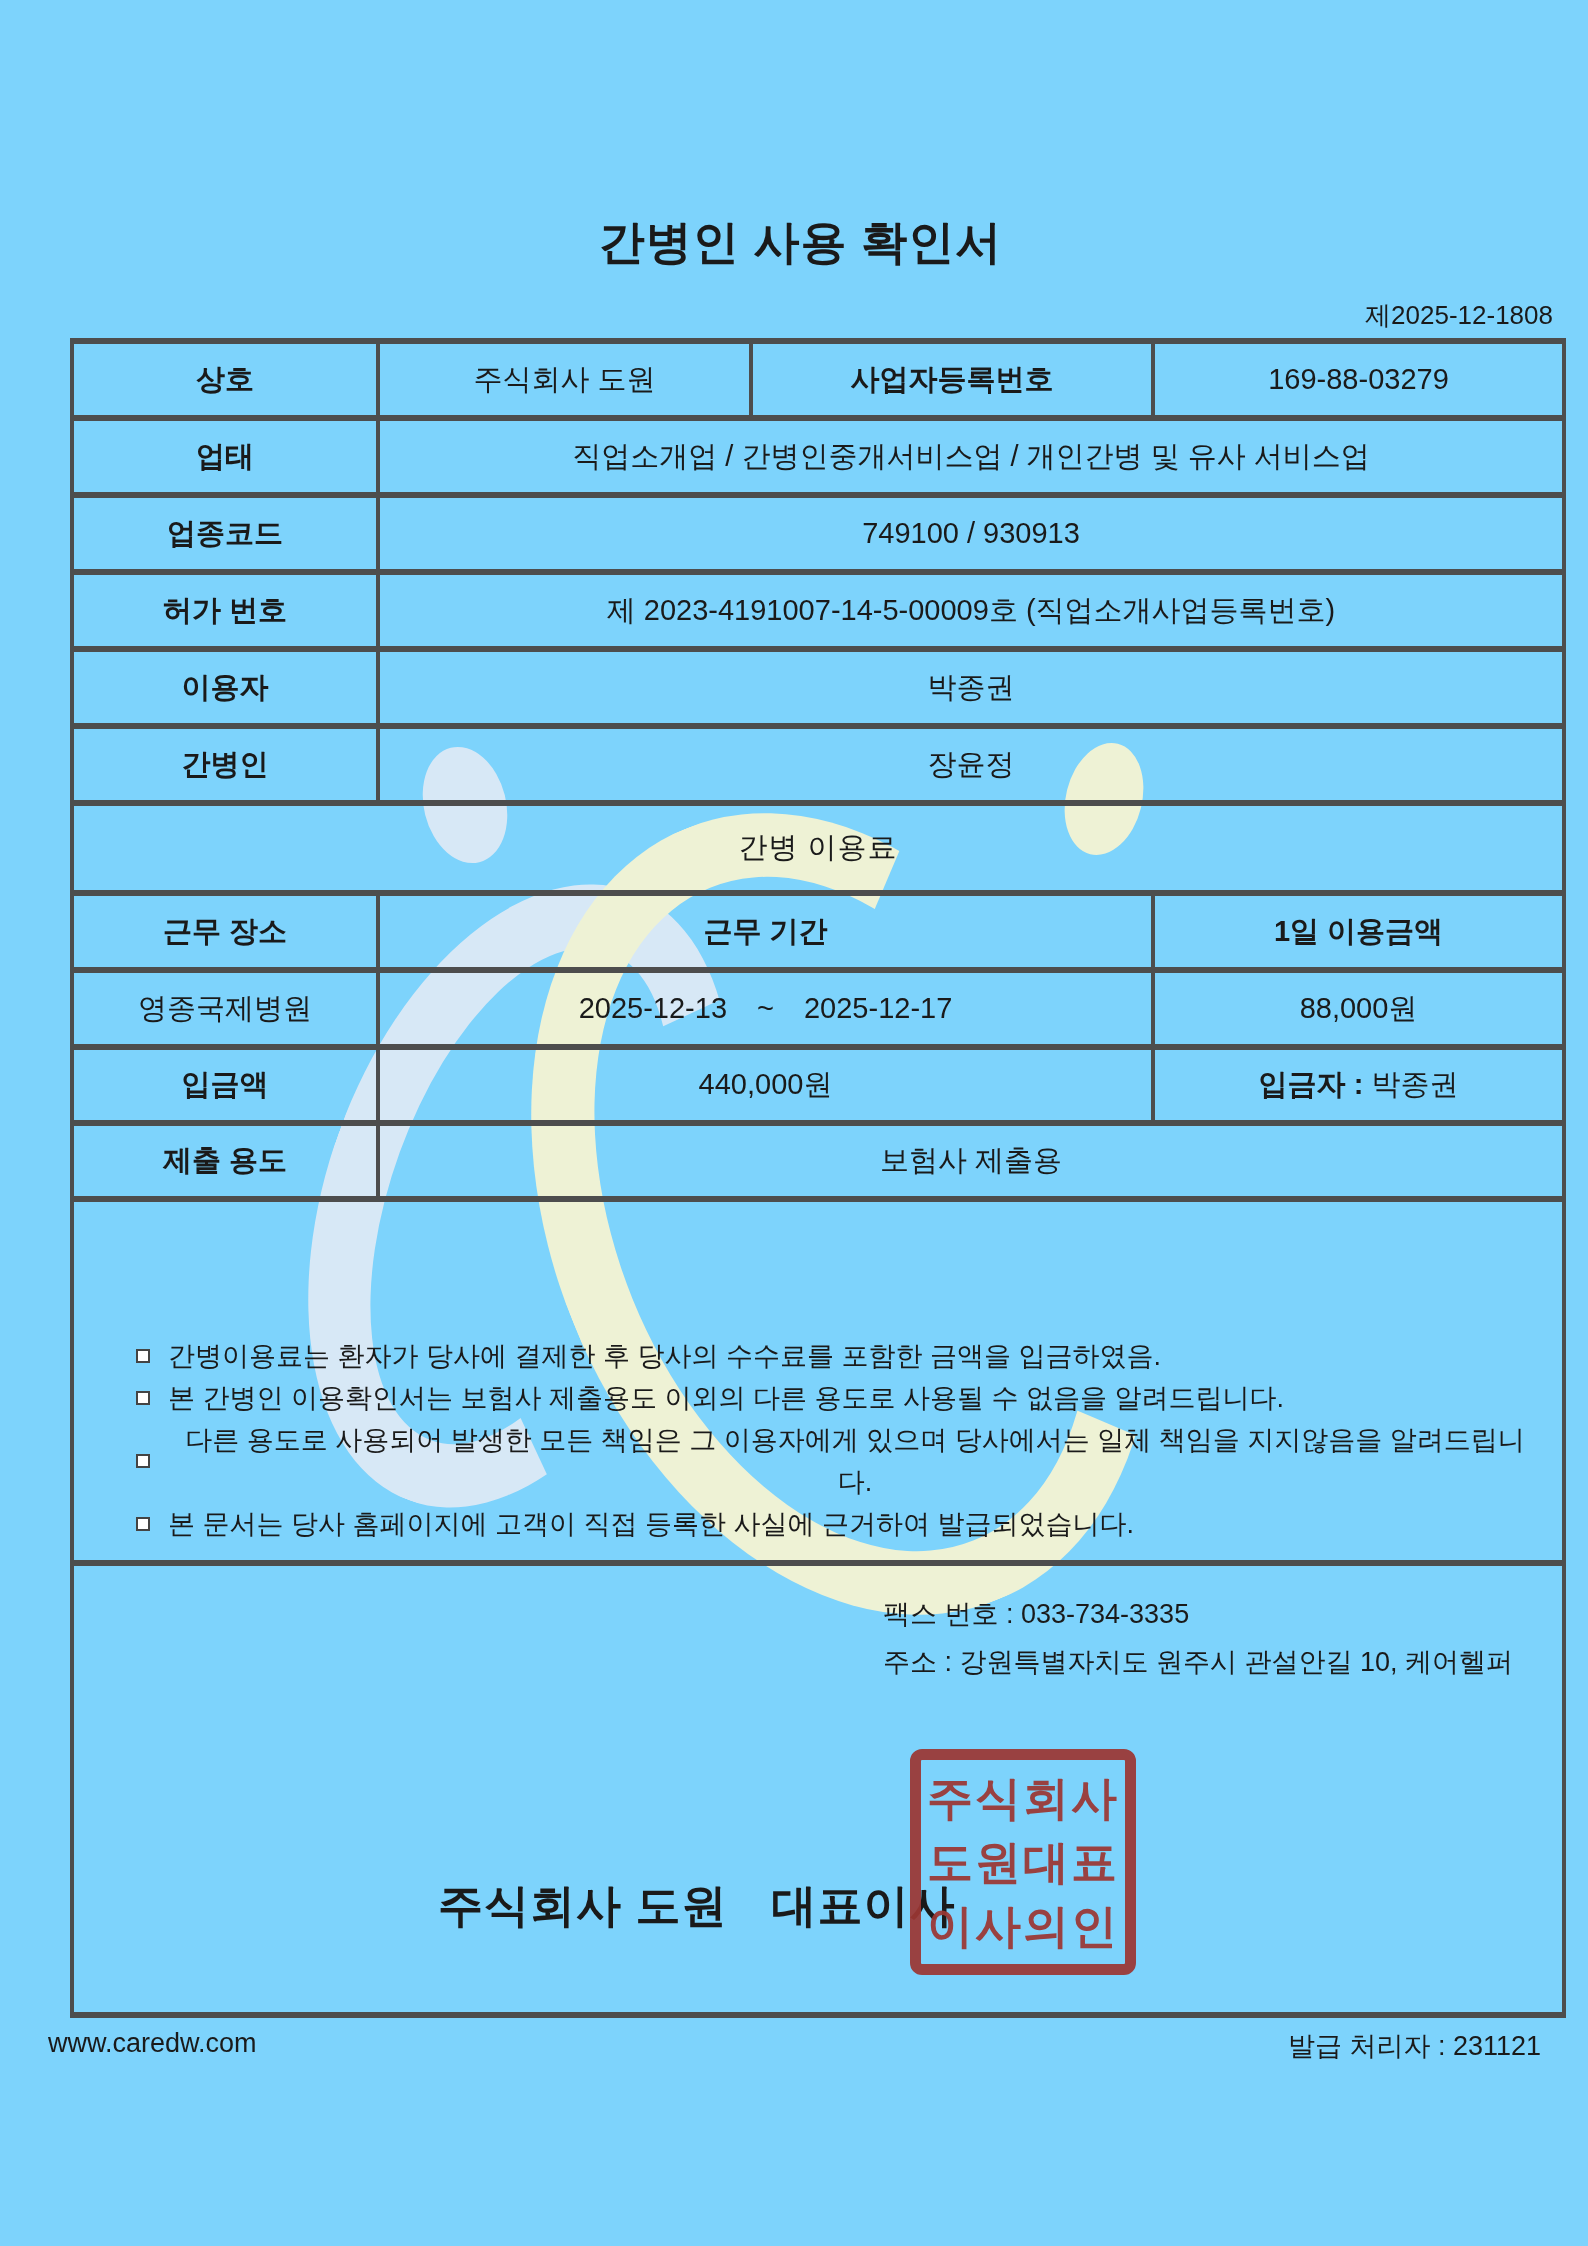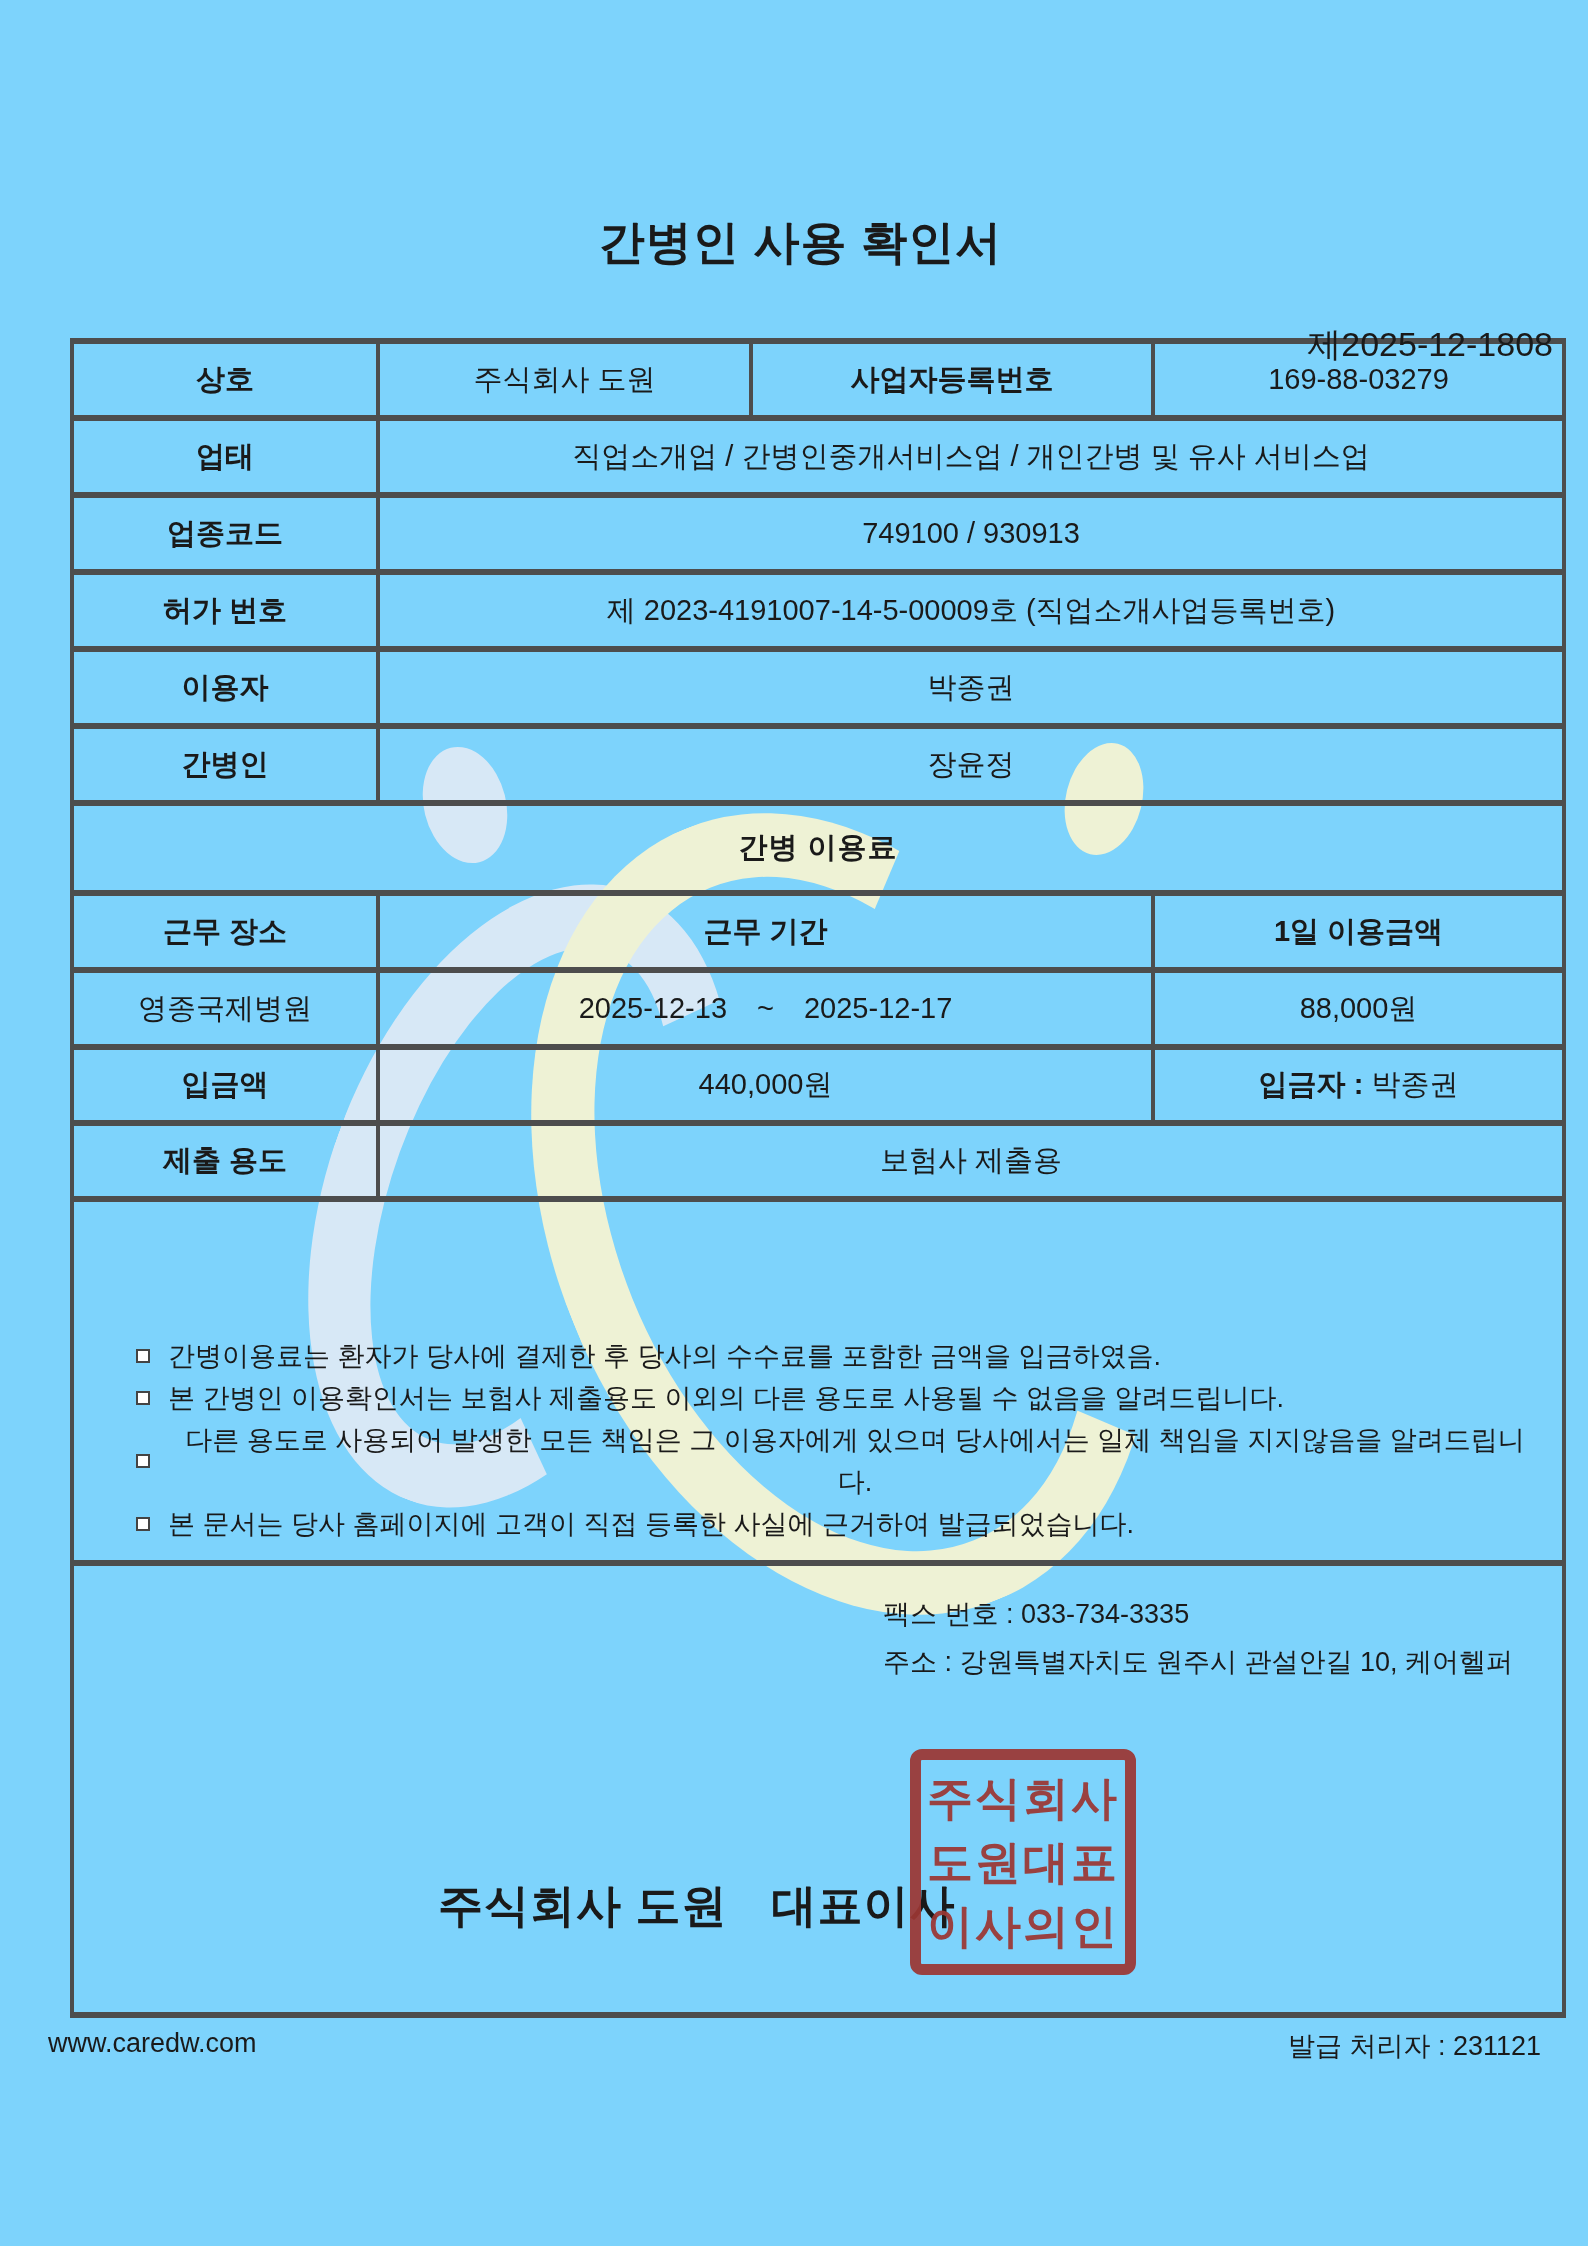--- a/index.html
+++ b/index.html
@@ -17,30 +17,30 @@
     border:64px solid #d7e8f6;border-right-color:transparent;transform:rotate(20deg);
     box-sizing:border-box;}
   .wm-green-head{left:1066px;top:742px;width:76px;height:114px;border-radius:50%;
     background:#eef2d5;transform:rotate(14deg);}
   .wm-green-c{left:552px;top:798px;width:580px;height:832px;border-radius:50%;
     border:64px solid #eef2d5;border-right-color:transparent;transform:rotate(-22deg);
     box-sizing:border-box;}
   
   .title{position:absolute;z-index:2;left:0;top:212px;width:100%;text-align:center;
     font-size:46px;font-weight:700;letter-spacing:1px;}
-  .doc-no{position:absolute;z-index:2;right:48px;top:298px;font-size:34px;margin-top:24px;}
+  .doc-no{position:absolute;z-index:2;right:48px;top:298px;font-size:26px;}
   
   table.doc{position:absolute;z-index:1;left:48px;top:338px;width:1492px;
     border-collapse:collapse;table-layout:fixed;background:transparent;margin-left:22px;}
   table.doc td{border:4px solid #4d4d4d;border-top-width:6px;border-bottom-width:6px;
     text-align:center;vertical-align:middle;font-size:29px;padding:0;background:transparent;}
   td.lbl{font-weight:700;font-size:30px;}
   tr.h77{height:77px;} tr.h90{height:90px;} tr.h76{height:76px;}
   tr.notes-row{height:364px;} tr.final-row{height:452px;}
-  .fee-heading{font-size:40px;font-weight:700;letter-spacing:1px;}
+  .fee-heading{font-size:40px;font-weight:400;letter-spacing:1px;}
   .period{display:flex;justify-content:center;align-items:center;gap:30px;}
   .payer-cell .plbl{font-weight:700;}
   
   td.notes-cell{vertical-align:top;text-align:left;}
   .notes-box{padding:118px 20px 0 62px;}
   .note-line{display:flex;align-items:center;font-size:27px;line-height:42px;}
   .bullet{flex:0 0 auto;width:10px;height:10px;border:2px solid #444;margin-right:18px;
     display:inline-block;background:#fff;}
   
   .contact{position:absolute;z-index:2;left:883px;top:1590px;font-size:27px;

